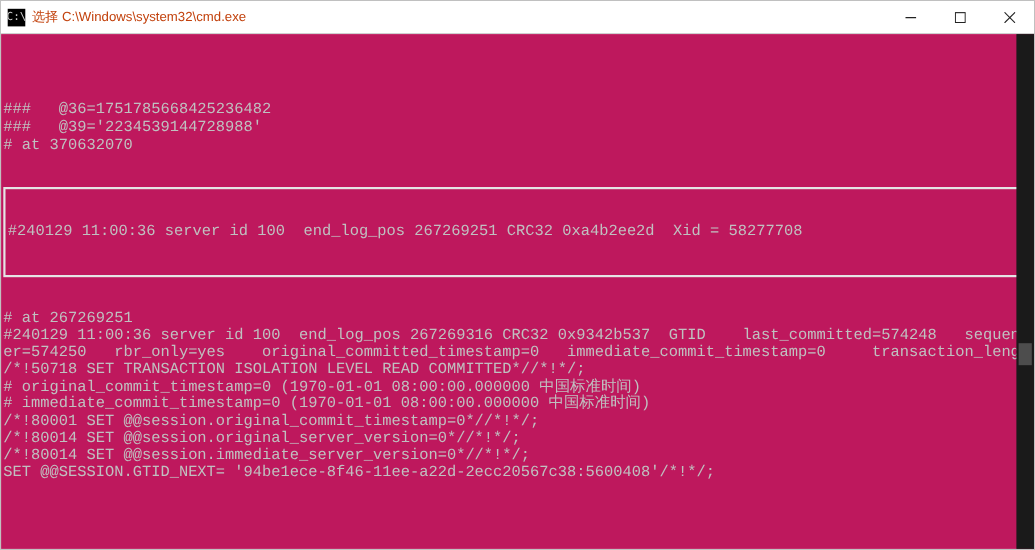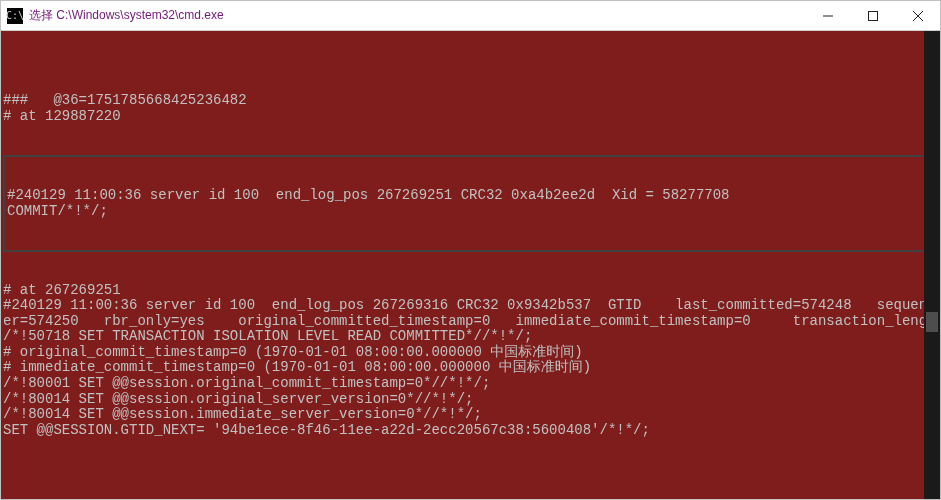--- a/index.html
+++ b/index.html
@@ -34,56 +34,56 @@
     display: flex;
     align-items: center;
     justify-content: center;
     font-family: Consolas, monospace;
     font-size: 10px;
     color: #ccc;
     line-height: 1;
   }
   .titlebar-text {
     font-size: 12px;
-    color: #701a75;
+    color: #c2410c;
     flex: 1;
     white-space: nowrap;
   }
   .window-controls {
     display: flex;
     height: 100%;
   }
   .window-btn {
     width: 45px;
     height: 100%;
     display: flex;
     align-items: center;
     justify-content: center;
     font-size: 12px;
     color: #222;
     cursor: pointer;
   }
   .window-btn svg { display: block; }
   .terminal {
     flex: 1;
-    background: #7f1d1d;
+    background: #be185d;
     font-family: "NSimSun", "SimSun", Consolas, "Courier New", monospace;
     font-size: 14px;
     line-height: 15.6px;
     color: #c0c0c0;
     white-space: pre;
     overflow: hidden;
     position: relative;
   }
   .terminal-inner {
     padding: 0 2px;
   }
   .term-line { white-space: pre; }
   .highlight-box {
-    border: 2px solid #404040;
+    border: 2px solid #e5e5e5;
     padding: 0 2px;
     margin: -1px 0;
   }
   .scrollbar {
     position: absolute;
     right: 0;
     top: 0;
     bottom: 0;
     width: 16px;
     background: #1a1a1a;
@@ -119,23 +119,23 @@
         <svg width="10" height="10" viewBox="0 0 10 10">
             <line x1="0" y1="0" x2="10" y2="10" stroke="#222" stroke-width="1"></line>
             <line x1="10" y1="0" x2="0" y2="10" stroke="#222" stroke-width="1"></line>
           </svg>
       </div>
     </div>
   </div>
 
   <div class="terminal">
     <div class="terminal-inner">
-      <div id="pre-lines"><div class="term-line">###   @36=1751785668425236482</div><div class="term-line"># at 129887220</div></div>
+      <div id="pre-lines"><div class="term-line">###   @36=1751785668425236482</div><div class="term-line">###   @39='2234539144728988'</div><div class="term-line"># at 370632070</div></div>
       <div class="highlight-box">
-        <div id="hl-lines"><div class="term-line">#240129 11:00:36 server id 100  end_log_pos 267269251 CRC32 0xa4b2ee2d  Xid = 58277708</div><div class="term-line">COMMIT/*!*/;</div></div>
+        <div id="hl-lines"><div class="term-line">#240129 11:00:36 server id 100  end_log_pos 267269251 CRC32 0xa4b2ee2d  Xid = 58277708</div></div>
       </div>
       <div id="post-lines"><div class="term-line"># at 267269251</div><div class="term-line">#240129 11:00:36 server id 100  end_log_pos 267269316 CRC32 0x9342b537  GTID    last_committed=574248   sequence_numb</div><div class="term-line">er=574250   rbr_only=yes    original_committed_timestamp=0   immediate_commit_timestamp=0     transaction_length=0</div><div class="term-line">/*!50718 SET TRANSACTION ISOLATION LEVEL READ COMMITTED*//*!*/;</div><div class="term-line"># original_commit_timestamp=0 (1970-01-01 08:00:00.000000 中国标准时间)</div><div class="term-line"># immediate_commit_timestamp=0 (1970-01-01 08:00:00.000000 中国标准时间)</div><div class="term-line">/*!80001 SET @@session.original_commit_timestamp=0*//*!*/;</div><div class="term-line">/*!80014 SET @@session.original_server_version=0*//*!*/;</div><div class="term-line">/*!80014 SET @@session.immediate_server_version=0*//*!*/;</div><div class="term-line">SET @@SESSION.GTID_NEXT= '94be1ece-8f46-11ee-a22d-2ecc20567c38:5600408'/*!*/;</div></div>
       
       
     </div>
     <div class="scrollbar">
       <div class="scrollbar-thumb"></div>
     </div>
   </div>
 </div>

